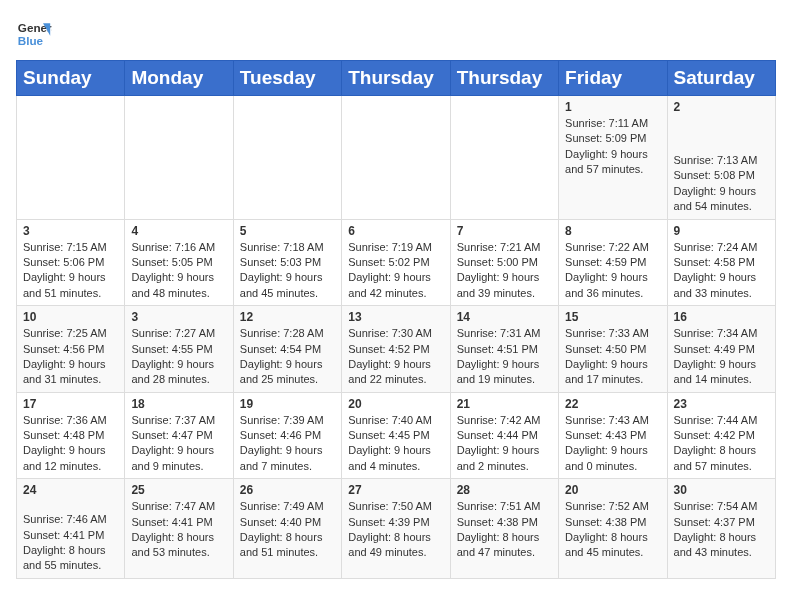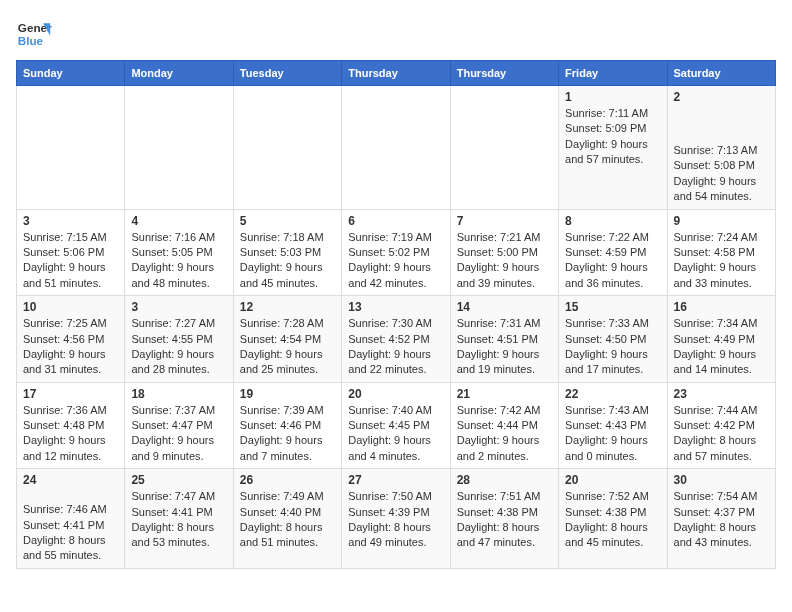--- a/index.html
+++ b/index.html
@@ -40,21 +40,21 @@
     table {
       width: 100%;
       border-collapse: collapse;
       table-layout: fixed;
     }
     thead tr th {
       background-color: #3a6fcc;
       color: #fff;
       text-align: left;
       padding: 6px 6px;
-      font-size: 11px;
+      font-size: 19px;
       font-weight: bold;
       border: 1px solid #2a5fbc;
     }
     tbody tr td {
       vertical-align: top;
       padding: 4px 6px;
       border: 1px solid #ddd;
       font-size: 10.5px;
       color: #333;
       height: 80px;

